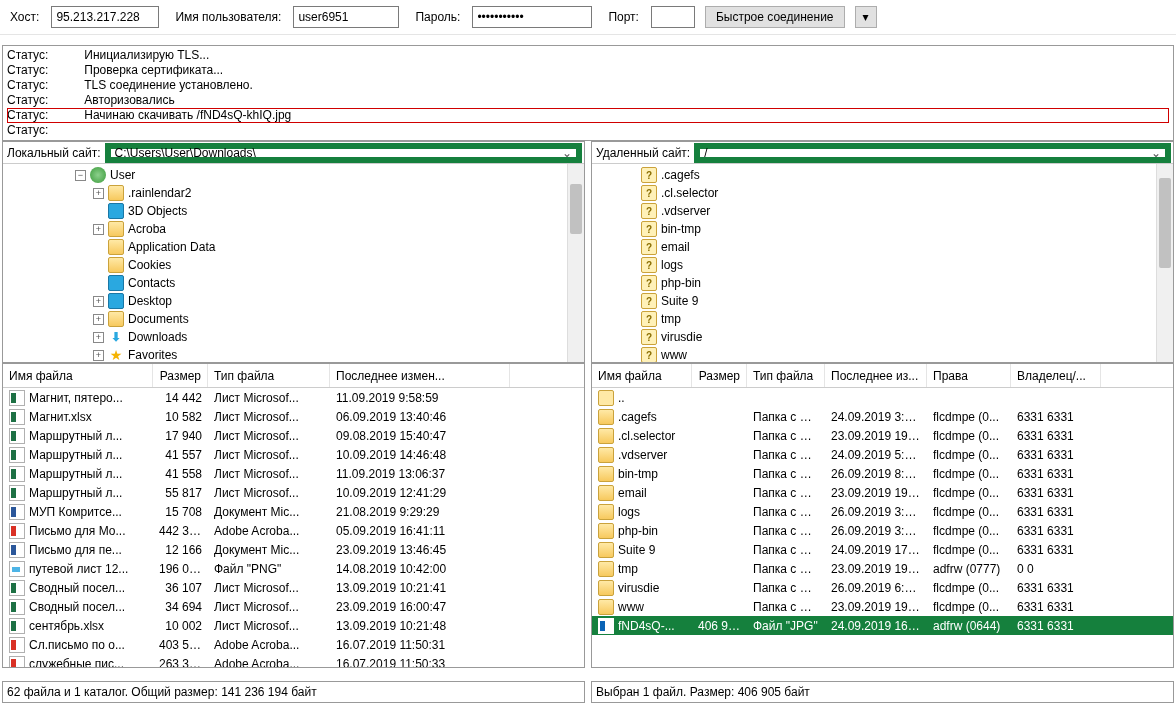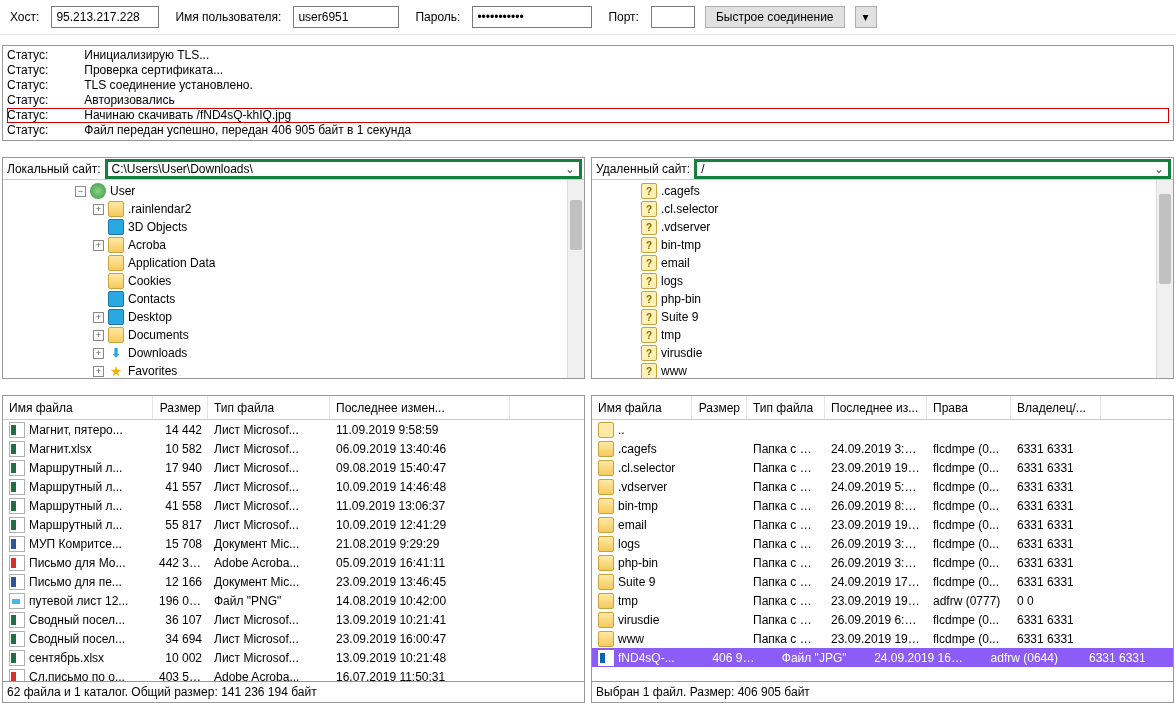--- a/index.html
+++ b/index.html
@@ -9,25 +9,25 @@
 .toolbar input { height: 22px; border: 1px solid #7a7a7a; padding: 0 4px; background: #fff; }
 .toolbar input.host { width: 108px; }
 .toolbar input.user { width: 106px; }
 .toolbar input.pass { width: 120px; }
 .toolbar input.port { width: 44px; }
 .btn { height: 22px; border: 1px solid #adadad; background: #e1e1e1; padding: 0 10px; cursor: pointer; display: inline-flex; align-items: center; }
 .btn-dd { width: 22px; justify-content: center; padding: 0; }
 .log { border: 1px solid #999; margin: 10px 2px 0 2px; height: 96px; overflow: hidden; padding: 2px 4px; background: #fff; }
 .log-line { display: flex; gap: 36px; line-height: 15px; white-space: nowrap; }
 .log-line.hl { outline: 1px solid #d00000; outline-offset: -1px; }
-.panes { display: flex; margin: 16px 2px; gap: 6px; }
+.panes { display: flex; margin: 0 2px; gap: 6px; }
 .pane { flex: 1 1 50%; border: 1px solid #999; display: flex; flex-direction: column; background: #fff; }
 .pathbar { display: flex; align-items: center; border-bottom: 1px solid #ccc; height: 22px; }
 .pathbar label { padding: 0 4px; white-space: nowrap; }
-.pathbar .path-input { flex: 1; height: 20px; border: 3px solid #15803d; margin: 0 2px 0 0; padding: 4px 4px; display: flex; align-items: center; justify-content: space-between; }
+.pathbar .path-input { flex: 1; height: 20px; border: 6px solid #15803d; margin: 0 2px 0 0; padding: 4px 4px; display: flex; align-items: center; justify-content: space-between; }
 .pathbar .dd { color: #555; }
 .tree { flex: 1; overflow: hidden; position: relative; }
 .tree-inner { position: absolute; inset: 0; overflow: hidden; padding: 2px 0; }
 .tree-item { display: flex; align-items: center; height: 18px; gap: 4px; white-space: nowrap; }
 .tree-item .expander { width: 11px; height: 11px; border: 1px solid #888; display: inline-flex; align-items: center; justify-content: center; font-size: 9px; line-height: 1; color: #555; background: #fff; }
 .tree-item .expander.blank { border: none; }
 .ico { width: 16px; height: 16px; display: inline-flex; align-items: center; justify-content: center; }
 .ico-folder { background: linear-gradient(#ffe9a6,#f7c95e); border: 1px solid #caa23b; border-radius: 2px; }
 .ico-folder-q { background: #fff1b8; border: 1px solid #caa23b; border-radius: 2px; position: relative; }
 .ico-folder-q::after { content: "?"; position: absolute; inset: 0; display: flex; align-items: center; justify-content: center; font-size: 10px; font-weight: bold; color: #8a6d00; }
@@ -47,21 +47,21 @@
 .ico-up { background: #ffe9a6; border: 1px solid #caa23b; border-radius: 2px; }
 .scrollbar { width: 17px; background: #f0f0f0; border-left: 1px solid #ddd; position: absolute; right: 0; top: 0; bottom: 0; }
 .scrollbar .thumb { position: absolute; left: 2px; right: 2px; background: #c1c1c1; border-radius: 2px; }
 .panes-top { height: 222px; }
 .panes-mid { height: 305px; }
 .list-header { display: flex; border-bottom: 1px solid #ccc; background: #fff; height: 24px; align-items: center; }
 .list-header .col { padding: 0 6px; border-right: 1px solid #e5e5e5; height: 100%; display: flex; align-items: center; overflow: hidden; white-space: nowrap; }
 .list-body { flex: 1; overflow: hidden; position: relative; }
 .list-row { display: flex; align-items: center; height: 19px; white-space: nowrap; }
 .list-row .cell { padding: 0 6px; overflow: hidden; text-overflow: ellipsis; }
-.list-row.selected { background: #8b5cf6; color: #fff; justify-content: space-between; }
+.list-row.selected { background: #15803d; color: #fff; }
 .list-row.selected .ico-filejpg { border-color: #fff; }
 .local .c1 { width: 150px; display: flex; align-items: center; gap: 4px; }
 .local .c2 { width: 55px; text-align: right; }
 .local .c3 { width: 122px; }
 .local .c4 { width: 180px; }
 .remote .c1 { width: 100px; display: flex; align-items: center; gap: 4px; }
 .remote .c2 { width: 55px; text-align: right; }
 .remote .c3 { width: 78px; }
 .remote .c4 { width: 102px; }
 .remote .c5 { width: 84px; }
@@ -104,21 +104,20 @@
     <div class="log-line">
       <span>Статус:</span>
       <span>Авторизовались</span>
     </div>
     <div class="log-line hl">
       <span>Статус:</span>
       <span>Начинаю скачивать /fND4sQ-khIQ.jpg</span>
     </div>
     <div class="log-line">
       <span>Статус:</span>
-      <span>Файл передан успешно, передан 406 905 байт в 1 секунда</span>
     </div>
   </div>
 
 <div class="panes panes-top">
   <div class="pane">
     <div class="pathbar">
       <label>Локальный сайт:</label>
       <div class="path-input">
         <span>C:\Users\User\Downloads\</span>
         <span class="dd">⌄</span>

